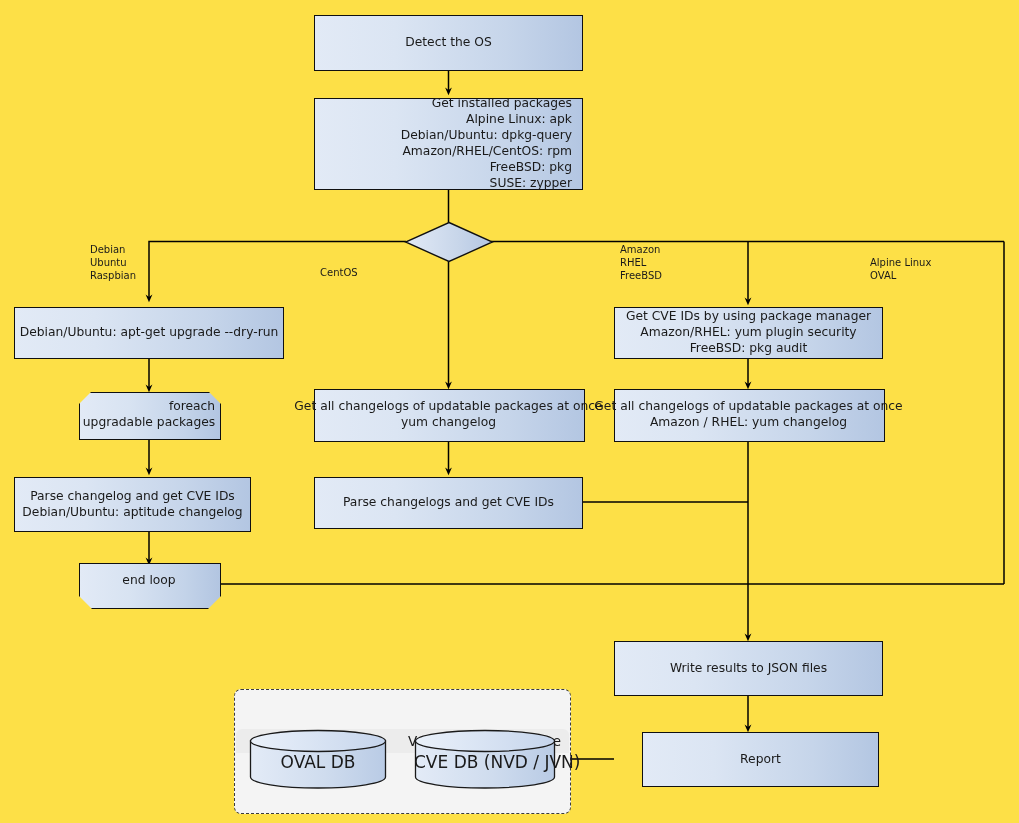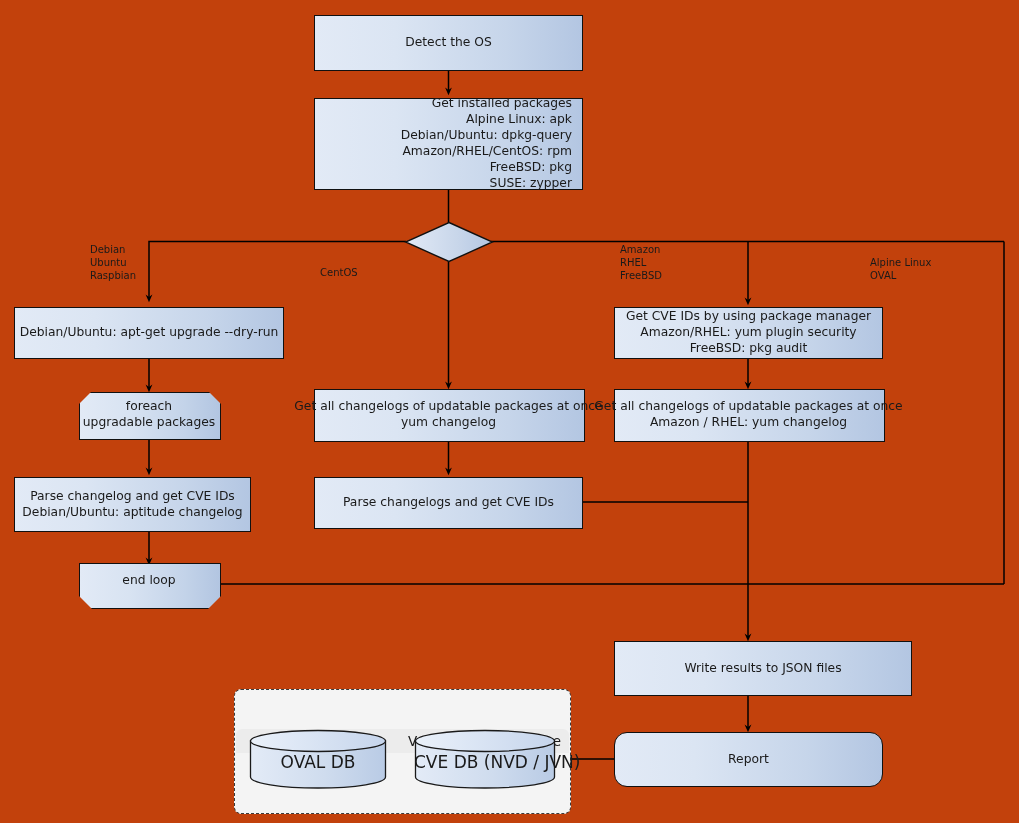--- a/index.html
+++ b/index.html
@@ -8,21 +8,21 @@
     padding: 0;
     background: #ffffff;
   }
   body {
     font-family: "DejaVu Sans", sans-serif;
   }
   #canvas {
     position: relative;
     width: 1019px;
     height: 823px;
-    background: #c2410c;
+    background: #fde047;
     overflow: hidden;
   }
   #edges {
     position: absolute;
     left: 0;
     top: 0;
     width: 1019px;
     height: 823px;
     pointer-events: none;
   }
@@ -62,21 +62,21 @@
   .loop-end {
     border: 1.1px solid #101010;
     background: linear-gradient(to right, #e2eaf6 0%, #d8e3f2 35%, #c3d3e9 75%, #b2c5e1 100%);
     clip-path: polygon(0 0, 100% 0, 100% calc(100% - 13px), calc(100% - 13px) 100%, 13px 100%, 0 calc(100% - 13px));
   }
   .loop-shape-wrap { position: absolute; }
   .loop-shape-wrap .txt {
     position: absolute;
     left: 0; top: 0; right: 0; bottom: 0;
     display: flex; align-items: center; justify-content: center;
-    text-align: center;
+    text-align: right;
     font-size: 12.3px; color: #1a1a1a; line-height: 1.30;
   }
   .branch-label {
     position: absolute;
     font-size: 10px;
     color: #1a1a1a;
     line-height: 1.28;
     white-space: nowrap;
   }
   .group-box {
@@ -259,25 +259,25 @@
   </div>
 
   <div class="proc" style="position:absolute; left:614px; top:389px; width:269px; height:51px;"></div>
   <div style="position:absolute; left:614px; top:389px; width:269px; height:51px; display:flex; align-items:center; justify-content:center; font-size:12.3px; line-height:1.30; color:#1a1a1a; text-align:center;">
     <div>
       <div style="white-space:nowrap;">Get all changelogs of updatable packages at once</div>
       <div>Amazon / RHEL: yum changelog</div>
     </div>
   </div>
 
-  <div class="node proc" style="left:614px; top:641px; width:298px; height:55px;">
+  <div class="node proc" style="left:614px; top:641px; width:269px; height:55px;">
     <div class="proc-inner">Write results to JSON files</div>
   </div>
 
-  <div class="node proc" style="left:614px; top:732px; width:269px; height:55px;border-radius:13px;">
+  <div class="node proc" style="left:642px; top:732px; width:237px; height:55px;">
     <div class="proc-inner">Report</div>
   </div>
 
   <div class="group-box" style="left:234px; top:689px; width:337px; height:125px;"></div>
   <div class="group-title-bar" style="left:236px; top:691px; width:333px; height:24px; border-radius:6px 6px 0 0;">
     <span class="group-title">Vulnerability Database</span>
   </div>
 
   <div class="db-wrap" style="left:249px; top:729px; width:138px; height:60px;">
     <svg width="138" height="60" viewBox="0 0 138 60" xmlns="http://www.w3.org/2000/svg">

